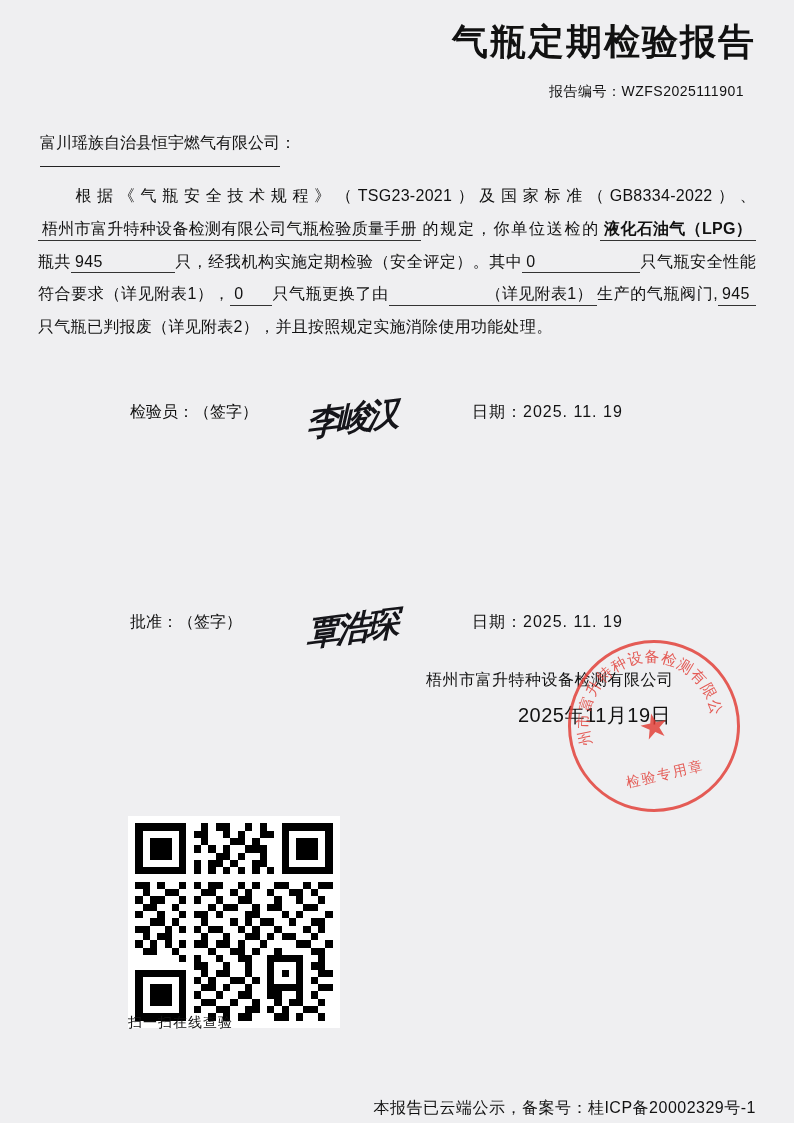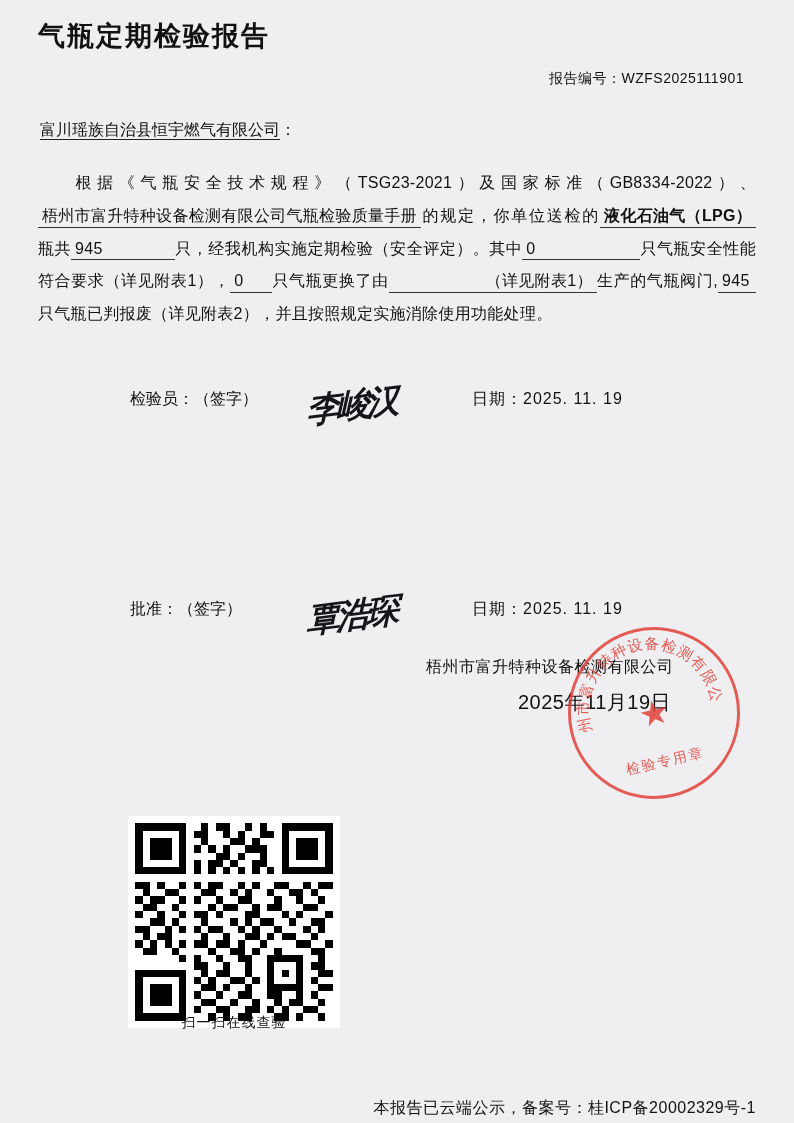--- a/index.html
+++ b/index.html
@@ -16,43 +16,43 @@
     overflow: hidden;
   }
   .page {
     position: relative;
     width: 794px;
     height: 1123px;
     box-sizing: border-box;
     padding: 0 38px;
   }
   .title {
-    text-align: left;
-    font-size: 27px;
+    text-align: right;
+    font-size: 36px;
     font-weight: bold;
     letter-spacing: 2px;
     margin-top: 18px;
     font-family: "DejaVu Sans", "Liberation Sans", sans-serif;
   }
   .report-no {
     text-align: right;
     font-size: 14px;
     margin-top: 16px;
     padding-right: 12px;
     letter-spacing: 0.5px;
   }
   .addressee {
     margin-top: 32px;
     font-size: 16px;
     display: inline-block;
     padding-left: 2px;
   }
   .addressee .u {
     border-bottom: 1px solid #222;
-    padding-bottom: 1px;
+    padding-bottom: 15px;
   }
   .body-text {
     margin-top: 26px;
     font-size: 16px;
     line-height: 2.05;
     text-align: justify;
     letter-spacing: 0.3px;
   }
   .indent {
     display: inline-block;
@@ -169,21 +169,21 @@
     font-size: 15px;
     font-family: "Liberation Sans", sans-serif;
     letter-spacing: 1px;
   }
   
   .qr-wrap {
     position: absolute;
     left: 128px;
     top: 798px;
     width: 212px;
-    text-align: center;
+    text-align: left;
   }
   .qr-box {
     width: 212px;
     height: 212px;
     background: #fff;
     padding: 0;
     box-sizing: border-box;
     display: block;
   }
   .qr-caption {

